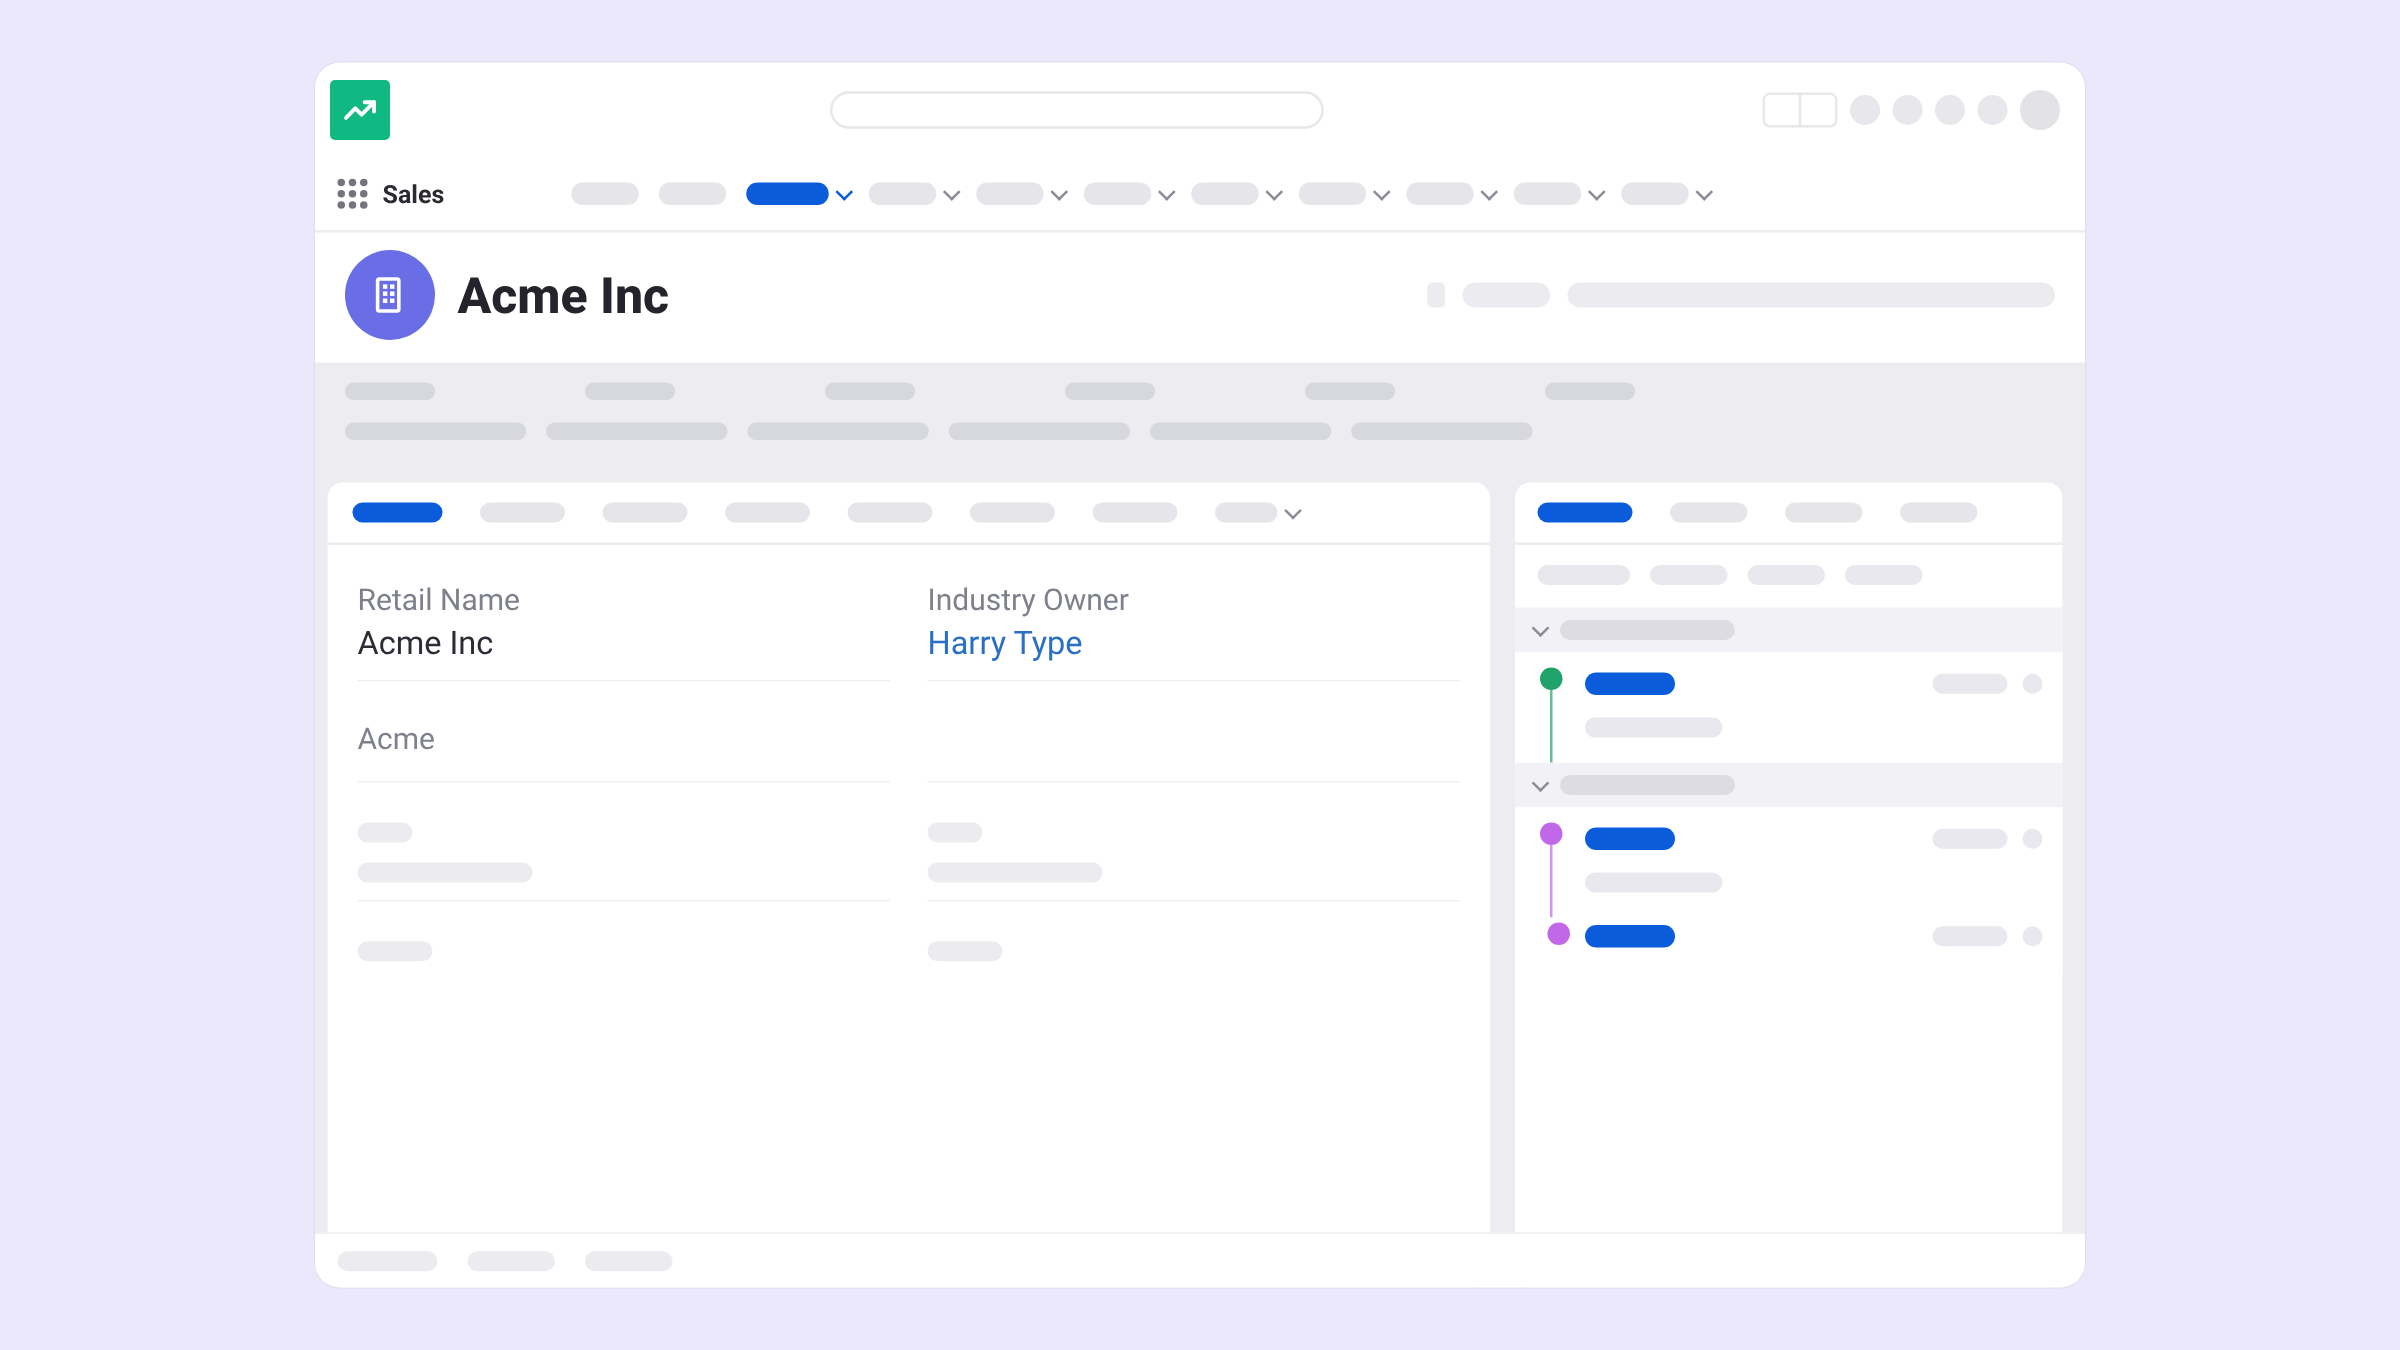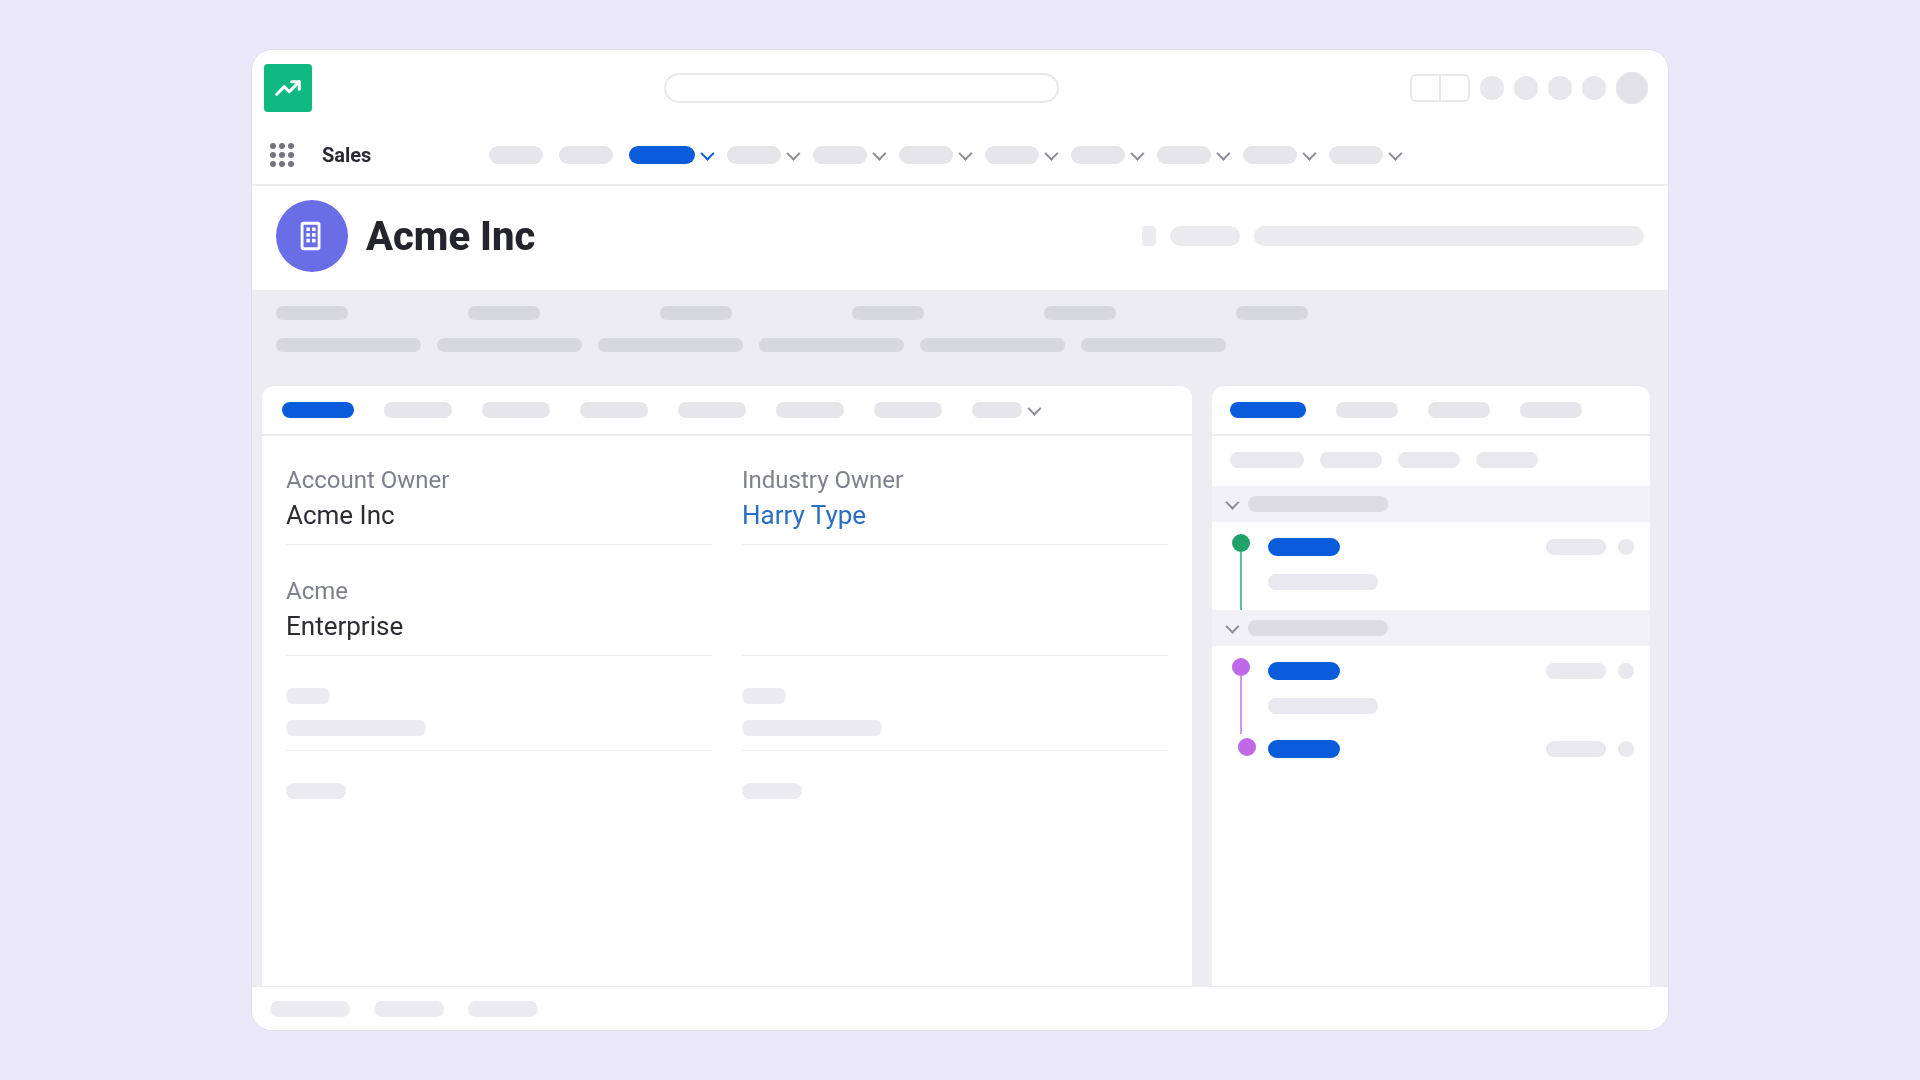--- a/index.html
+++ b/index.html
@@ -76,21 +76,21 @@
   background: #e2e2e7;
 }
 
 
 .nav-bar {
   display: flex;
   align-items: center;
   padding: 0 18px;
   height: 60px;
   border-bottom: 2px solid #ececf1;
-  gap: 28px;
+  gap: 12px;
 }
 .app-launcher {
   width: 24px;
   height: 24px;
   display: grid;
   grid-template-columns: repeat(3,1fr);
   grid-template-rows: repeat(3,1fr);
   gap: 3px;
 }
 .app-launcher span {
@@ -399,30 +399,29 @@
         <div class="tab-pill" style="width:68px"></div>
         <div class="tab-pill" style="width:68px"></div>
         <div class="tab-chev">
             <div class="tab-pill" style="width:50px"></div>
             <div class="chev-dn"></div>
           </div>
       </div>
 
       <div class="details">
         <div class="field">
-          <div class="field-label">Account Owner</div>
+          <div class="field-label">Retail Name</div>
           <div class="field-value">Acme Inc</div>
         </div>
         <div class="field">
           <div class="field-label">Industry Owner</div>
           <div class="field-value link">Harry Type</div>
         </div>
         <div class="field">
           <div class="field-label">Acme</div>
-          <div class="field-value">Enterprise</div>
         </div>
         <div class="field">
         </div>
 
         <div class="field-ghost">
           <div class="ghost-pill" style="width:44px"></div>
           <div class="ghost-pill" style="width:140px"></div>
         </div>
         <div class="field-ghost">
           <div class="ghost-pill" style="width:44px"></div>

